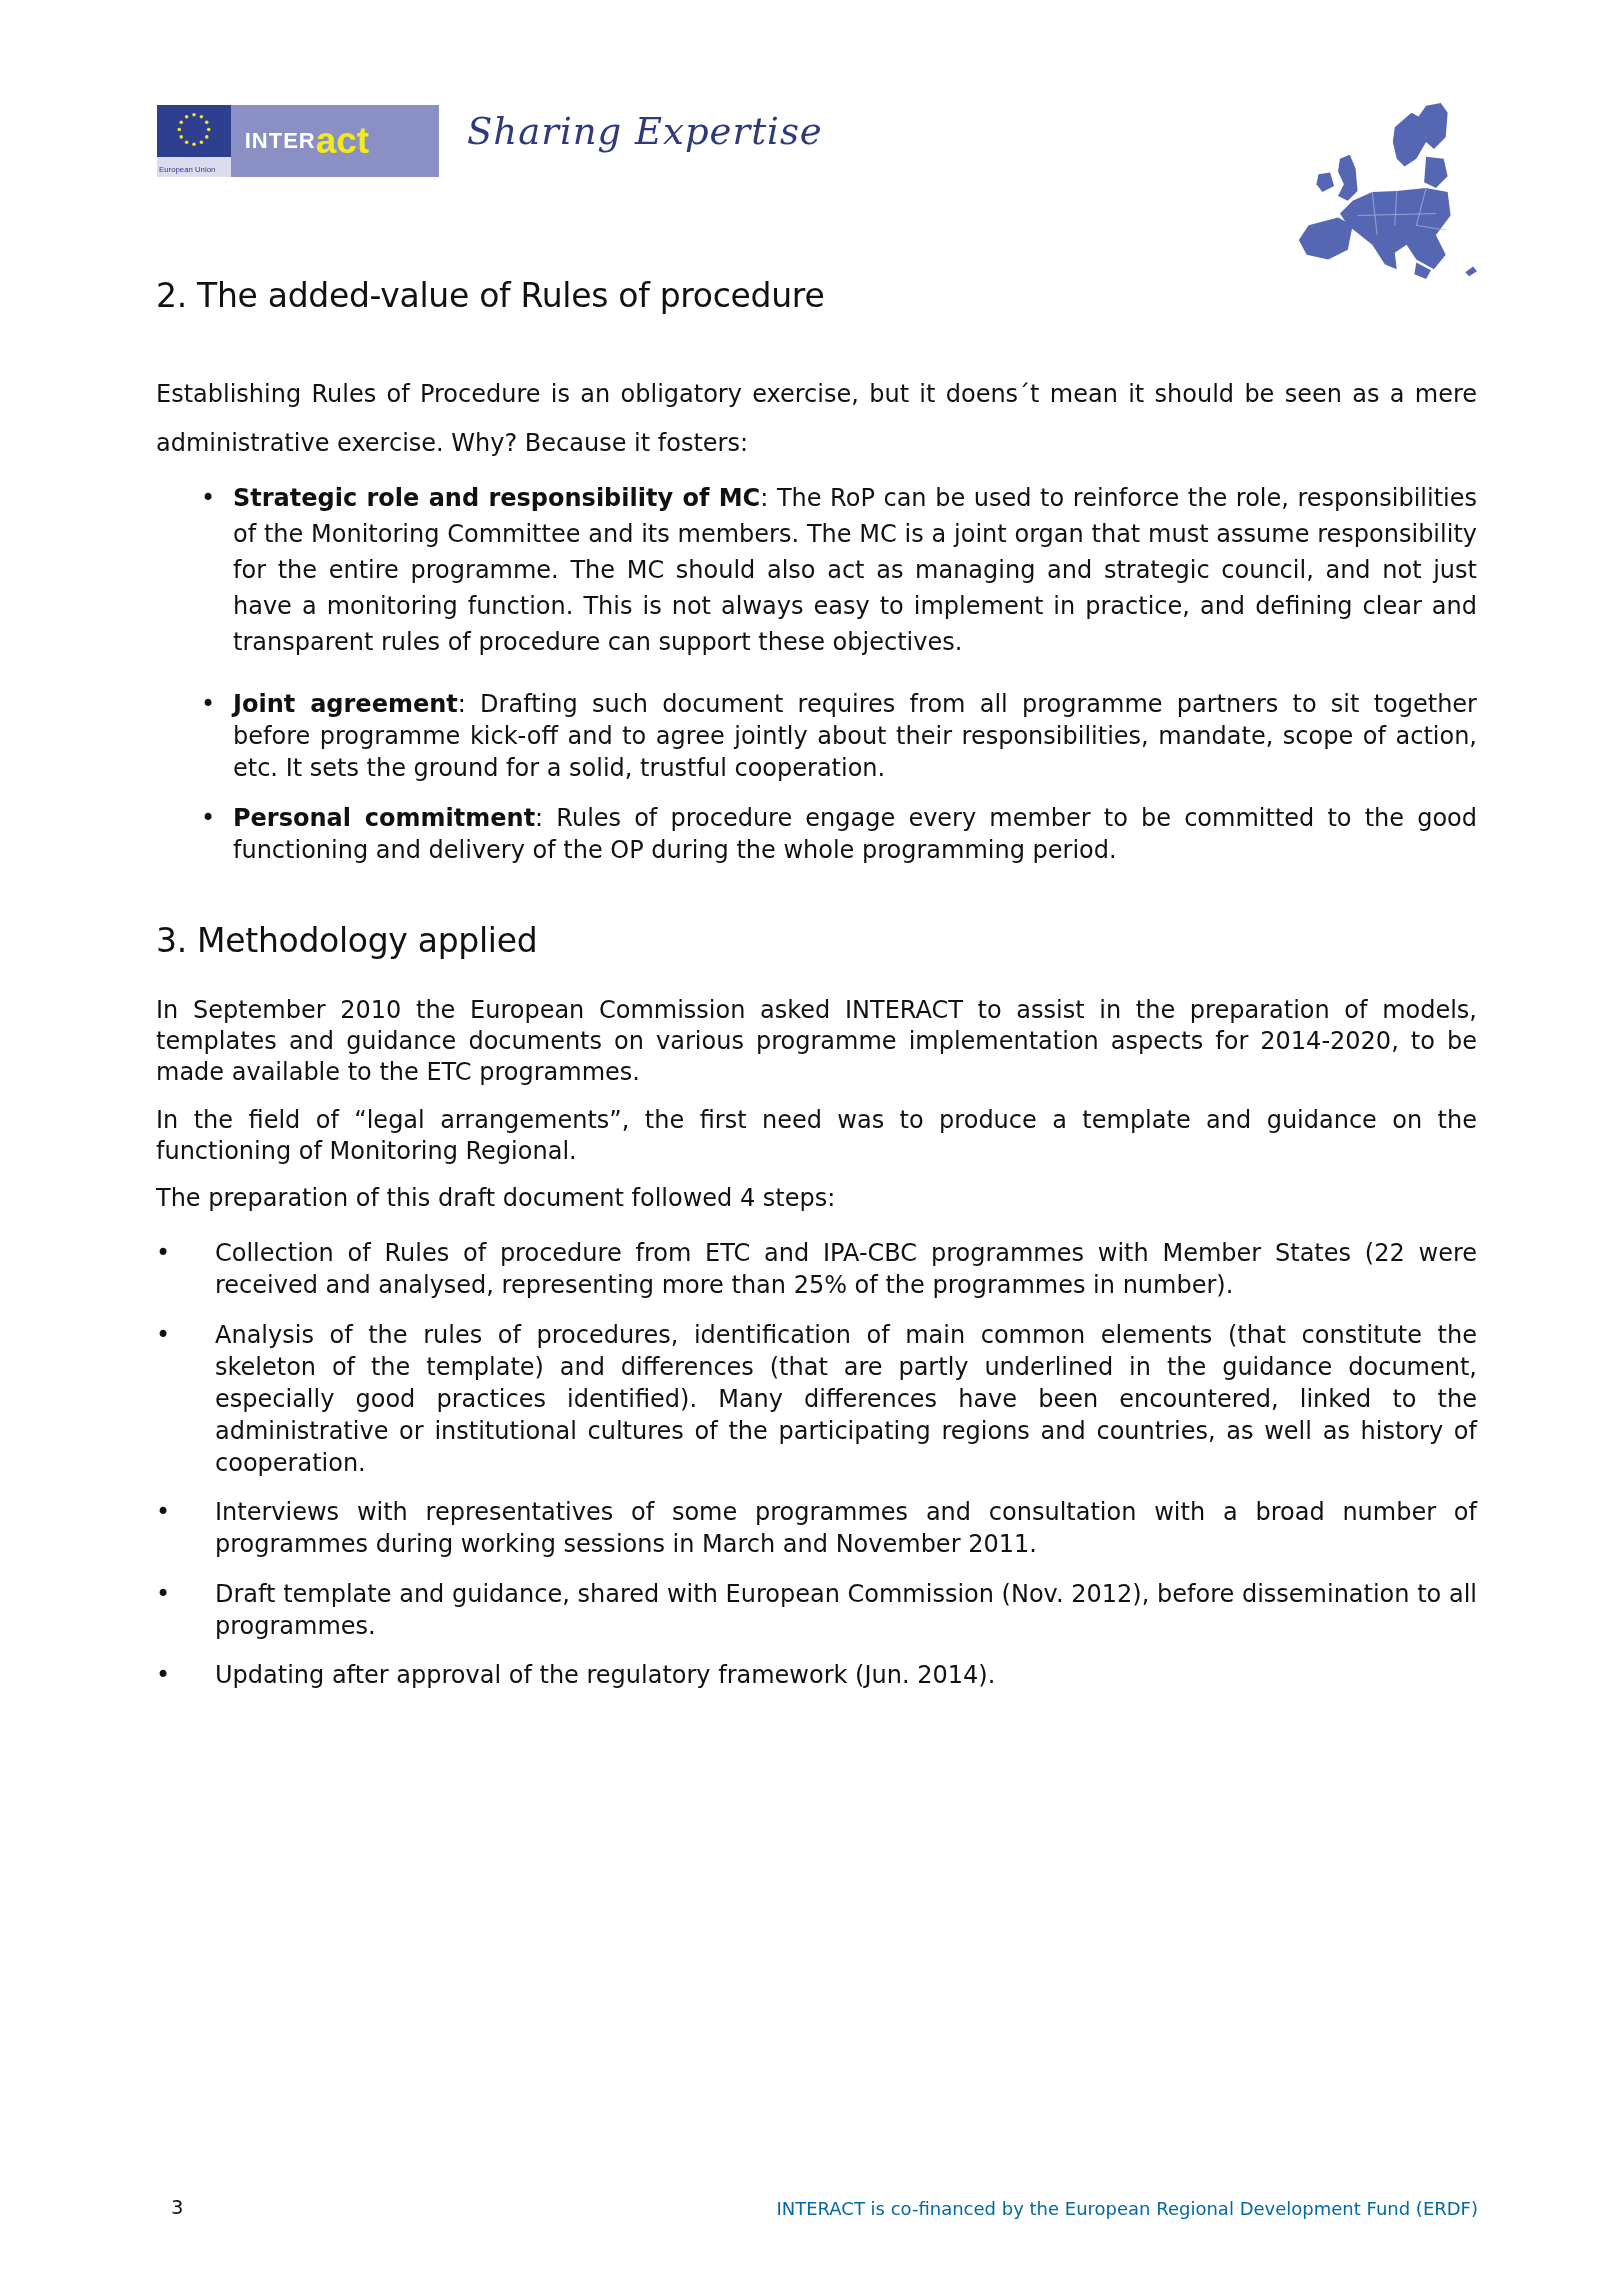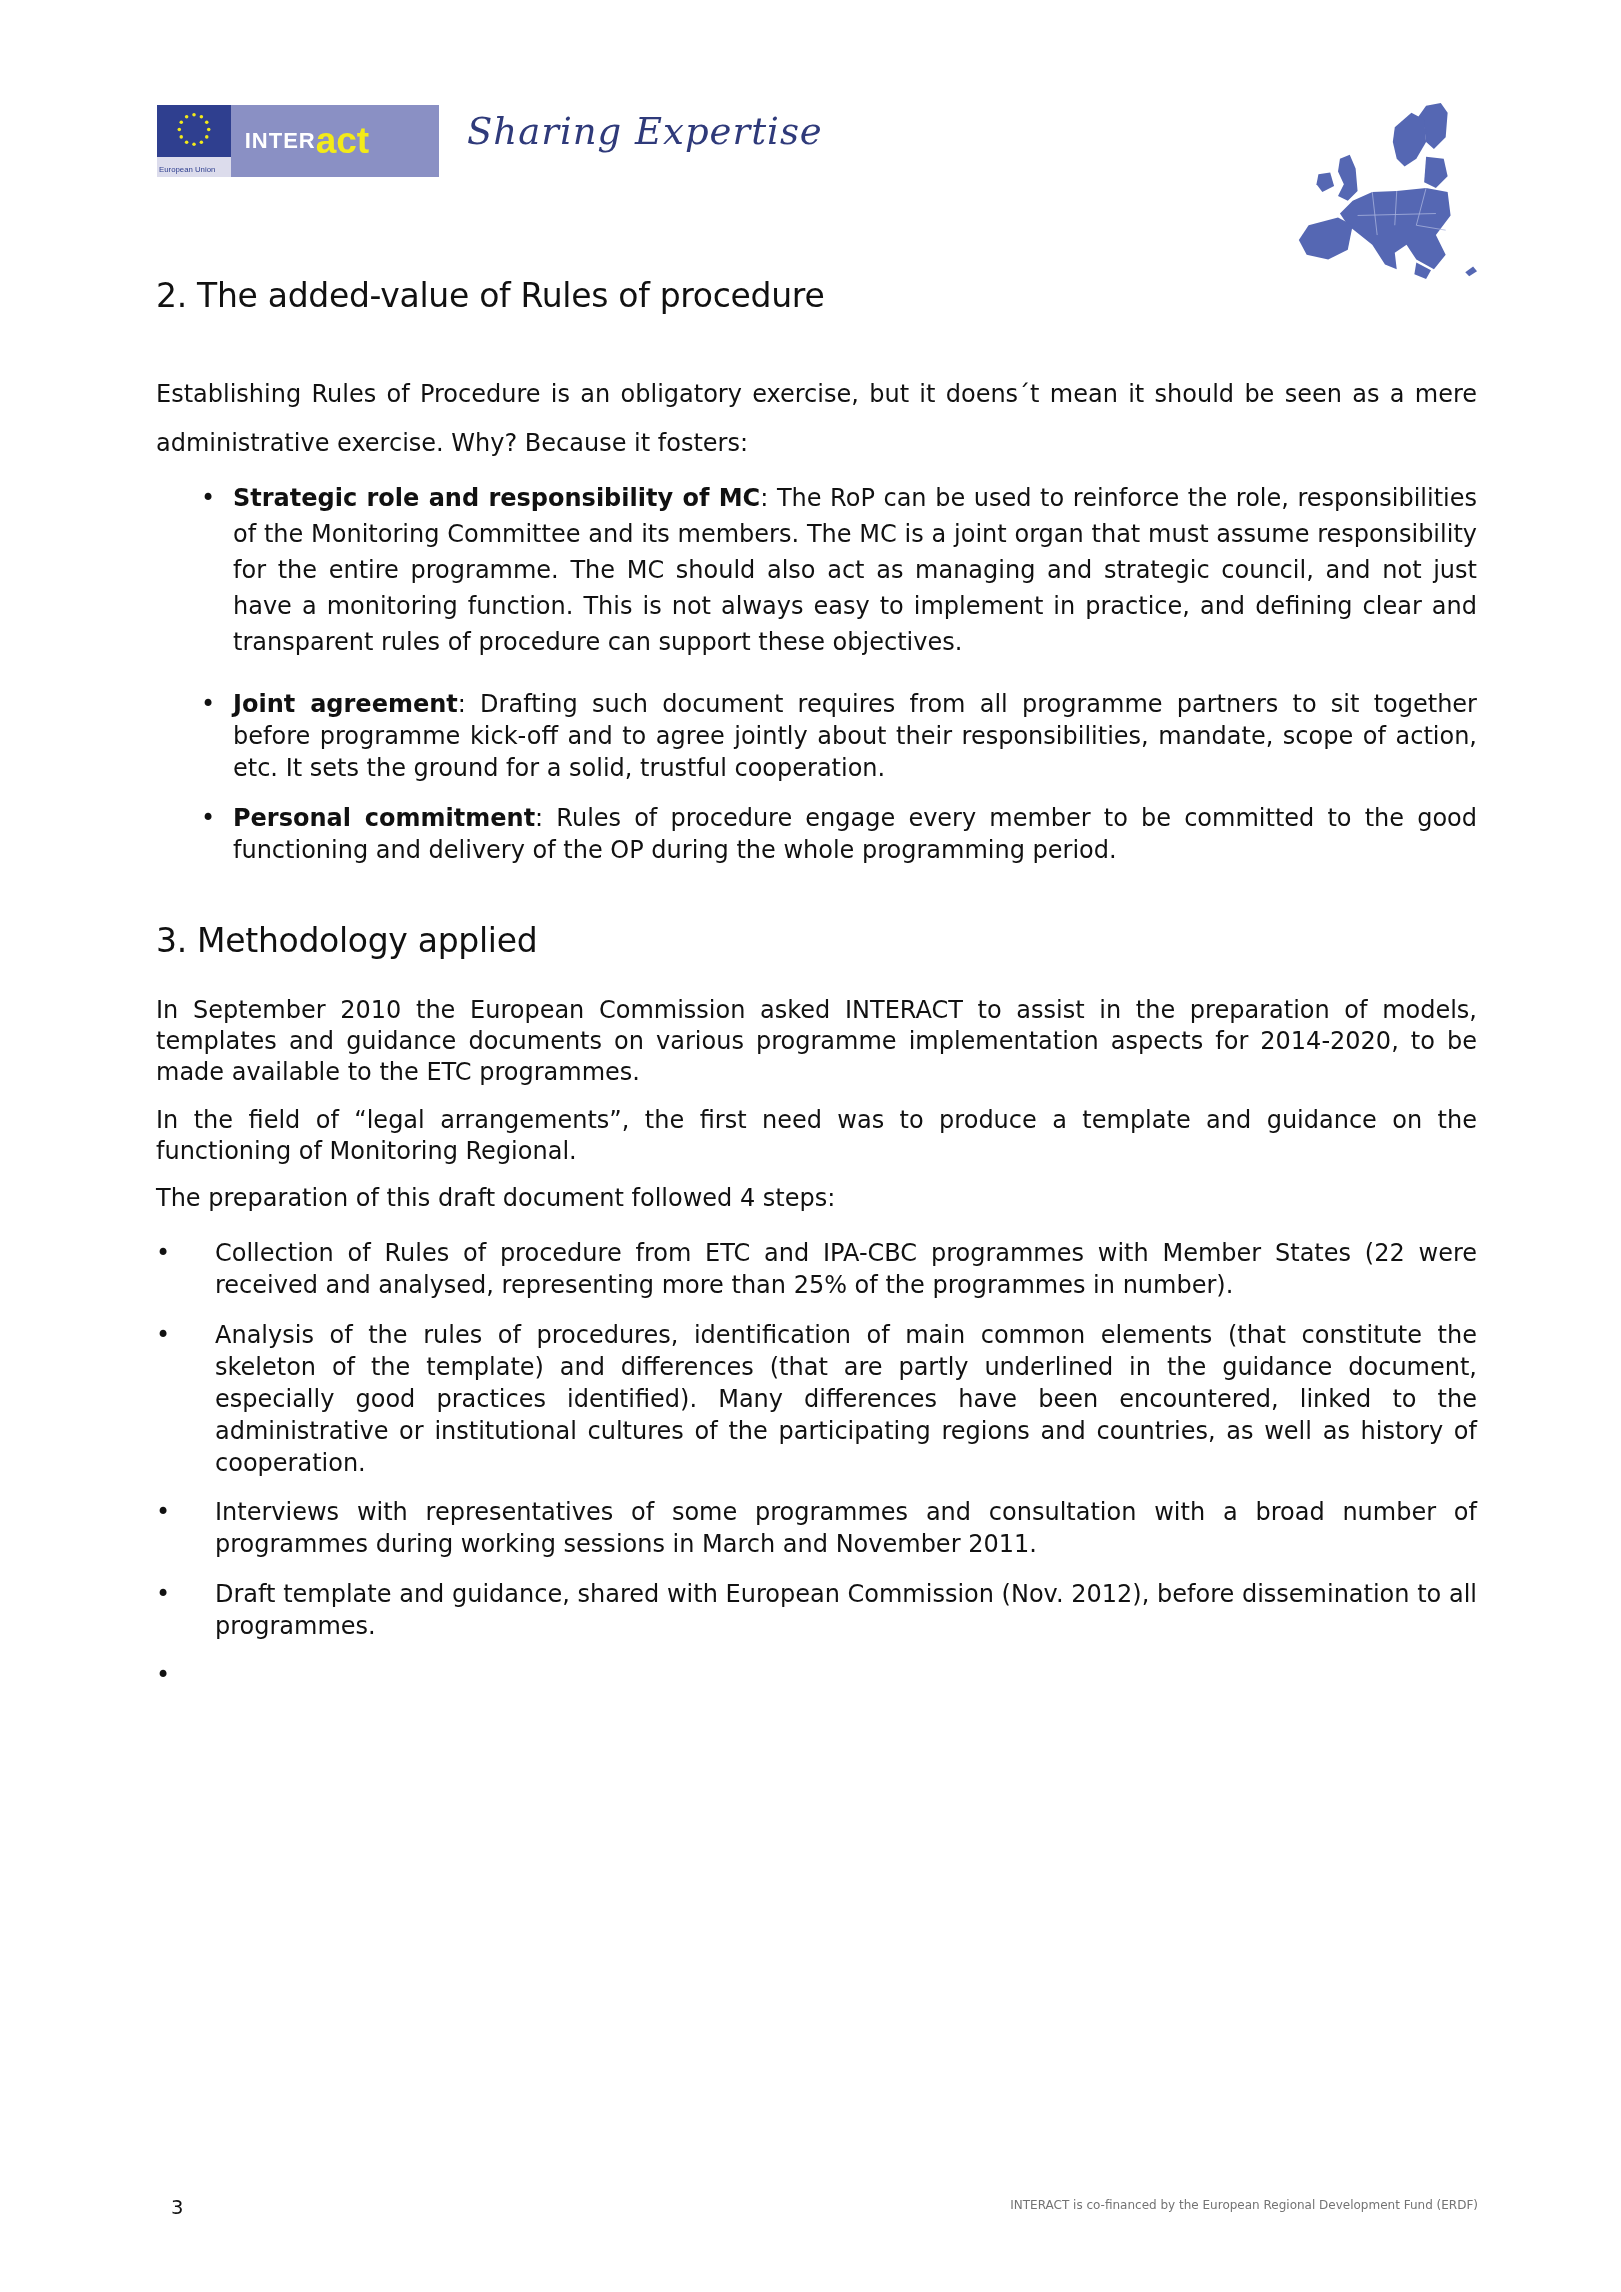--- a/index.html
+++ b/index.html
@@ -22,21 +22,21 @@
   .content { position: absolute; left: 156px; width: 1321px; font-size: 24px; line-height: 31px; }
   h2 { margin: 0; font-size: 33px; font-weight: normal; letter-spacing: -0.3px; position: absolute; left: 156px; }
   p { margin: 0; text-align: justify; }
   .fosters-list { position: absolute; left: 201px; width: 1276px; font-size: 24px; line-height: 36px; }
   .fosters-list .item { position: relative; padding-left: 32px; text-align: justify; }
   .fosters-list .item .dot { position: absolute; left: 0; top: 0; }
   .steps-list { position: absolute; left: 156px; width: 1321px; font-size: 24px; line-height: 32px; }
   .steps-list .item { position: relative; padding-left: 59px; text-align: justify; }
   .steps-list .item .dot { position: absolute; left: 0; top: 0; }
   .footer-page { position: absolute; left: 171px; top: 2196px; font-size: 19.6px; }
-  .footer-note { position: absolute; right: 143px; top: 2198px; font-size: 12px; color: #737373; }
+  .footer-note { position: absolute; right: 143px; top: 2198px; font-size: 18px; color: #0369a1; }
   b { font-weight: bold; }
 </style>
 </head>
 <body>
 
 <div class="logo">
   <div class="eu-flag">
     <div class="blue"></div>
     <svg class="stars" viewBox="0 0 75 53">
       <g fill="#f3ea19">
@@ -125,18 +125,19 @@
   <div class="item" style="margin-top:17.6px;">
     <span class="dot">•</span>
     <span>Interviews with representatives of some programmes and consultation with a broad number of programmes during working sessions in March and November 2011.</span>
   </div>
   <div class="item" style="margin-top:17.6px;">
     <span class="dot">•</span>
     <span>Draft template and guidance, shared with European Commission (Nov. 2012), before dissemination to all programmes.</span>
   </div>
   <div class="item" style="margin-top:17.6px;">
     <span class="dot">•</span>
+    <span>Updating after approval of the regulatory framework (Jun. 2014).</span>
   </div>
 </div>
 
 <div class="footer-page">3</div>
 <div class="footer-note">INTERACT is co-financed by the European Regional Development Fund (ERDF)</div>
 
 
 </body></html>

